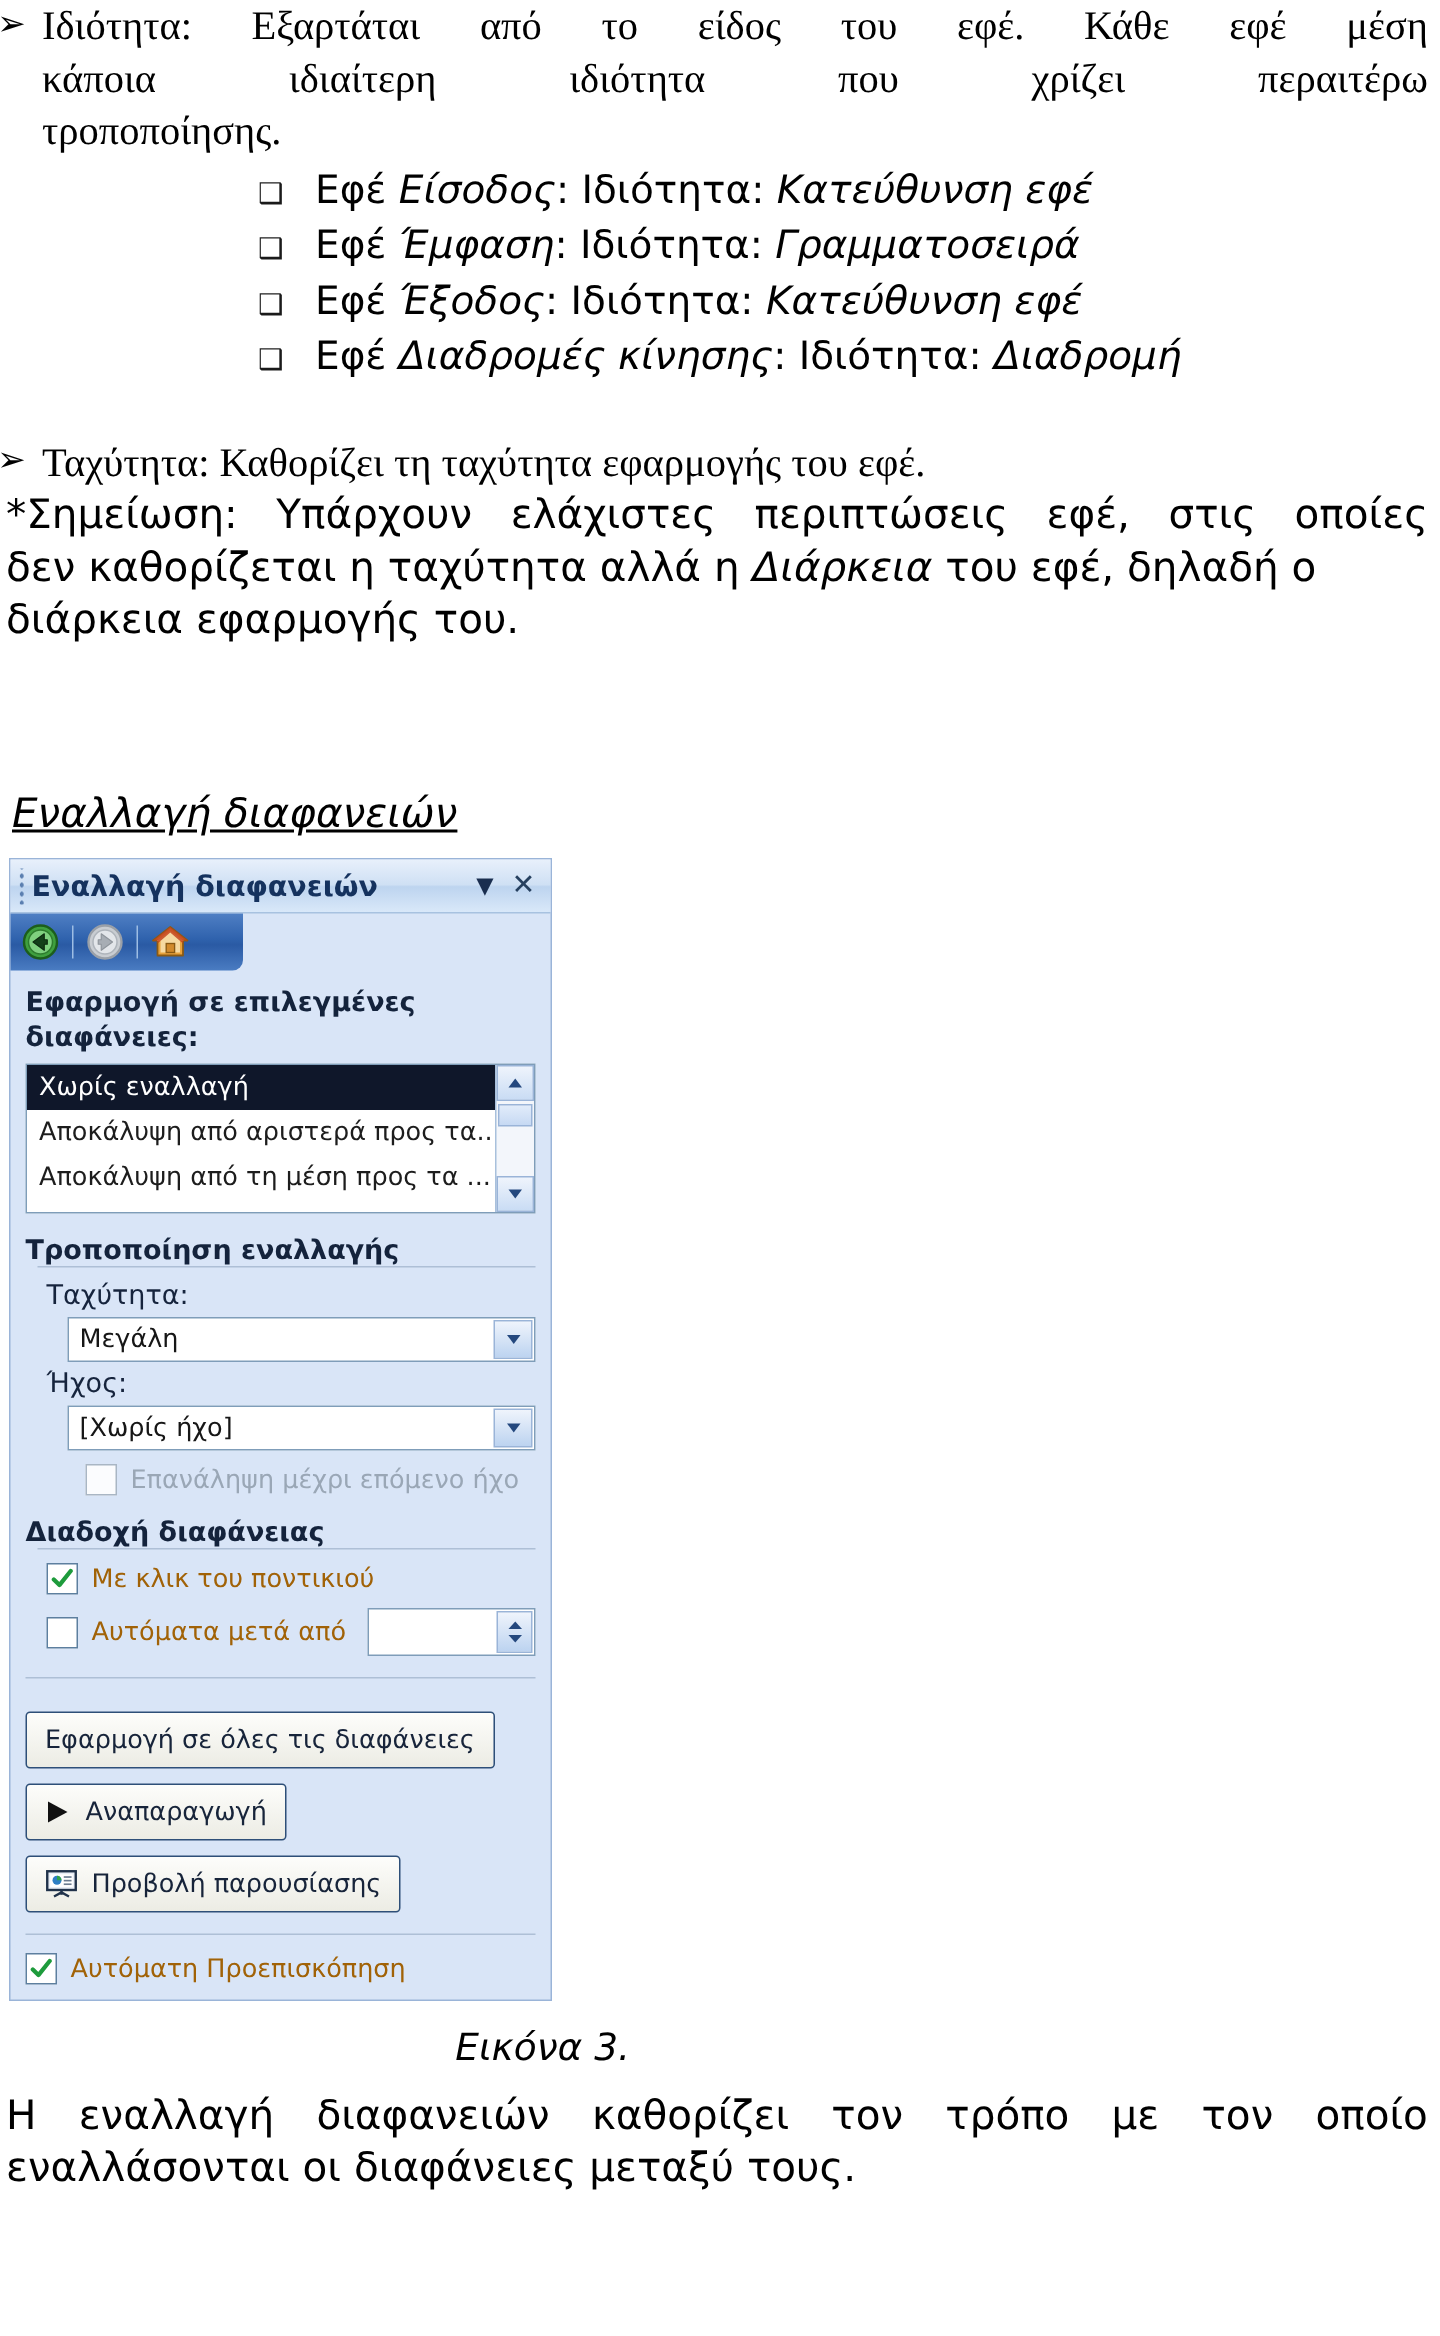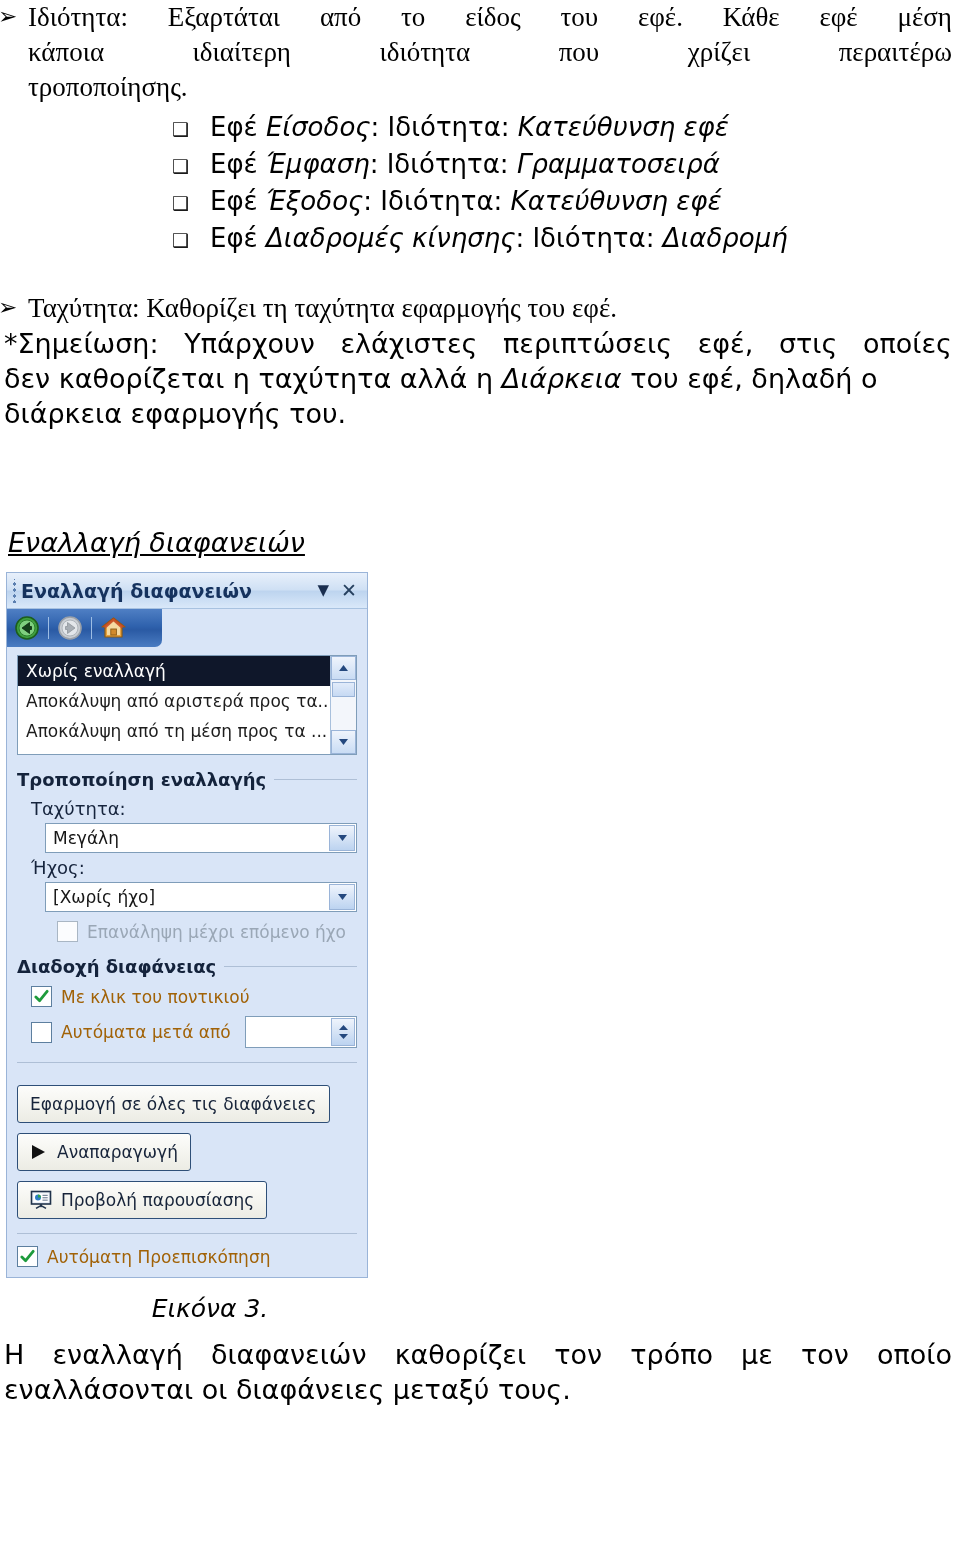--- a/index.html
+++ b/index.html
@@ -206,22 +206,22 @@
     right: 1px;
     height: 15px;
     background: linear-gradient(to bottom, #e2ecfa, #c6d9f3);
     border: 1px solid #9ab4d8;
     box-sizing: border-box;
   }
 
   
   .group-head {
     display: flex;
-    align-items: center;
     margin: 14px 0 8px 0;
+    flex-direction: column;
   }
   .group-head .gh-text {
     font-size: 18px;
     font-weight: bold;
     color: #14233c;
     white-space: nowrap;
   }
   .group-head .gh-rule {
     flex: 1 1 auto;
     height: 1px;
@@ -334,21 +334,21 @@
     padding: 0 12px;
     box-sizing: border-box;
     font-size: 17px;
     color: #17243a;
     margin-top: 10px;
     white-space: nowrap;
   }
   .btn .bi { margin-right: 9px; display: flex; align-items: center; }
 
   .caption {
-    text-align: center;
+    text-align: right;
     font-size: 25px;
     font-style: italic;
     margin: 16px 0 14px 0;
     padding-right: 540px;
   }
   .closing {
     font-size: 27px;
     line-height: 1.30;
     margin: 0;
     padding: 0 8px 0 4px;
@@ -462,20 +462,24 @@
         <path d="M13.5 3 L25 12 L22 12 L22 22 L5 22 L5 12 L2 12 Z" fill="#e8a33d" stroke="#8a5a14" stroke-width="1.2" stroke-linejoin="round"></path>
         <path d="M13.5 5.5 L22.5 12.4 L20 12.4 L20 20 L7 20 L7 12.4 L4.5 12.4 Z" fill="#f6d9a0" stroke="none"></path>
         <rect x="10.8" y="14" width="5.6" height="6" fill="#d28a2c" stroke="#8a5a14" stroke-width="0.9"></rect>
         <path d="M13.5 3 L25 12 L22 12 L22 14 L13.5 6.6 L5 14 L5 12 L2 12 Z" fill="#c4451f" opacity="0.85"></path>
       </svg>
     </div>
   </div>
 
   <div class="pane-body">
 
+    <div class="lbl-bold">
+      <div>Εφαρμογή σε επιλεγμένες</div>
+      <div>διαφάνειες:</div>
+    </div>
 
     <div class="listbox-wrap">
       <div class="listbox">
         <div class="lb-item sel">Χωρίς εναλλαγή</div>
         <div class="lb-item">Αποκάλυψη από αριστερά προς τα...</div>
         <div class="lb-item">Αποκάλυψη από τη μέση προς τα ...</div>
       </div>
       <div class="lb-scroll">
         <div class="sc-btn">
           <svg width="11" height="8" viewBox="0 0 11 8">

